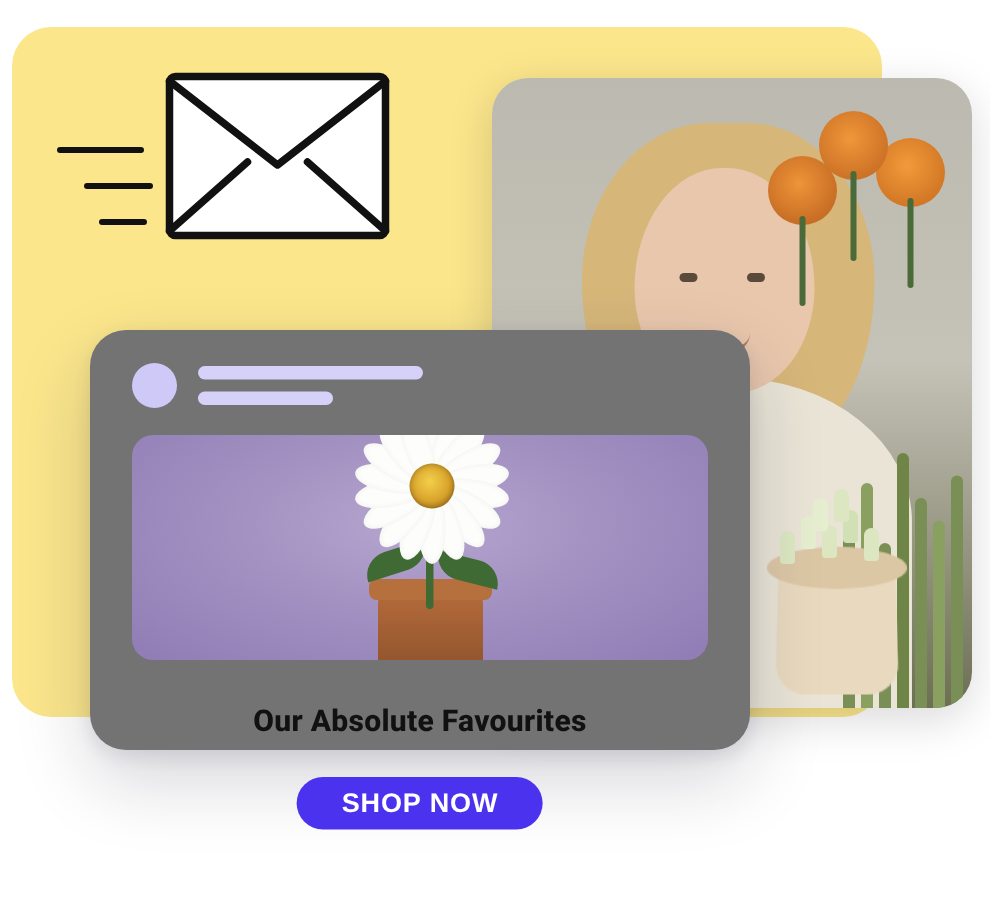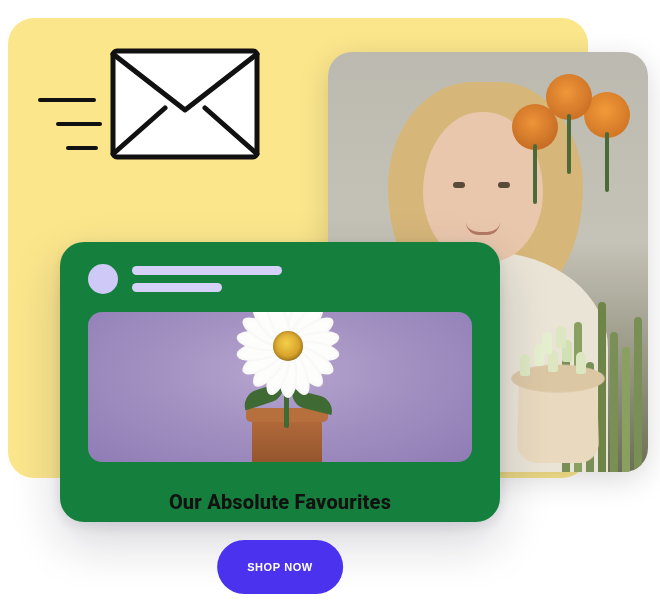--- a/index.html
+++ b/index.html
@@ -155,24 +155,24 @@
   }
   .photo-card .bouquet .bud {
     position: absolute;
     width: 10px; height: 22px;
     background: #dce7c2;
     border-radius: 6px 6px 3px 3px;
   }
   .email-card {
     position: absolute;
     left: 60px;
-    top: 242px;
+    top: 220px;
     width: 440px;
     height: 280px;
-    background: #15803d;
+    background: #737373;
     border-radius: 24px;
     box-shadow: 0 20px 50px rgba(20, 20, 50, 0.18), 0 4px 14px rgba(20, 20, 50, 0.10);
     z-index: 5;
   }
   .post-header {
     position: absolute;
     left: 28px;
     top: 22px;
     display: flex;
     align-items: center;
@@ -268,23 +268,23 @@
   }
   .cta-btn {
     position: absolute;
     left: 50%;
     top: 298px;
     transform: translateX(-50%);
     background: #4b32ee;
     color: #fff;
     border: none;
     border-radius: 999px;
-    padding: 21px 30px;
+    padding: 7px 30px;
     font-weight: 800;
-    font-size: 11px;
+    font-size: 18px;
     letter-spacing: 0.6px;
     cursor: pointer;
   }
 </style>
 </head>
 <body>
 
 <div class="stage">
 
   <div class="yellow-card"></div>

